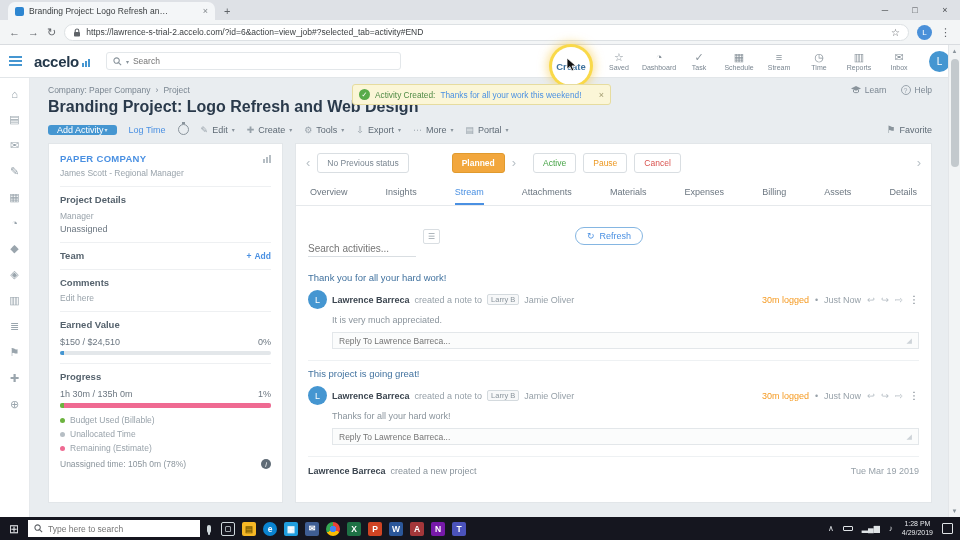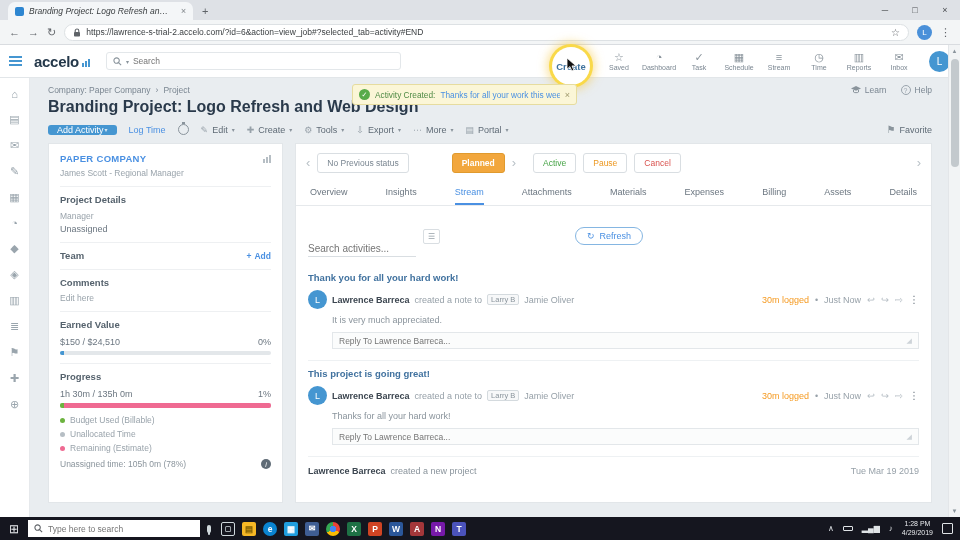--- a/index.html
+++ b/index.html
@@ -1,21 +1,21 @@
 <!DOCTYPE html>
 <html><head>
 <meta charset="utf-8">
 <style>
   *{box-sizing:border-box;margin:0;padding:0;}
   body{font-family:"Liberation Sans",sans-serif;}
   .screen{position:relative;width:960px;height:540px;background:#e9edf0;overflow:hidden;font-family:"Liberation Sans",sans-serif;}
 
   
   .tabstrip{height:20px;background:#dee1e6;display:flex;align-items:flex-end;padding-left:8px;}
-  .tab{display:flex;align-items:center;gap:5px;width:185px;height:18px;background:#f4f6f8;border-radius:7px 7px 0 0;padding:0 7px;font-size:8.5px;color:#3c4043;font-style:italic;}
+  .tab{display:flex;align-items:center;gap:5px;width:207px;height:18px;background:#f4f6f8;border-radius:7px 7px 0 0;padding:0 7px;font-size:8.5px;color:#3c4043;}
   .tab-title{flex:1;white-space:nowrap;overflow:hidden;}
   .favicon{width:9px;height:9px;border-radius:2px;background:#2e86d1;flex:none;}
   .tab-x{color:#80868b;font-size:9px;}
   .newtab{color:#5f6368;font-size:11px;margin:0 0 3px 9px;}
   .win-ctl{margin-left:auto;display:flex;align-self:flex-start;}
   .win-ctl span{width:30px;height:19px;display:flex;align-items:center;justify-content:center;font-size:9px;color:#4a4d51;}
   .navbar{height:25px;background:#f3f5f6;border-bottom:1px solid #d9dce0;display:flex;align-items:center;gap:8px;padding:0 9px;}
   .nav-ico{color:#5f6368;font-size:11px;line-height:11px;}
   .omnibox{flex:1;height:17px;border:1px solid #dde1e4;background:#fff;border-radius:9px;display:flex;align-items:center;gap:5px;padding:0 8px;}
   .omnibox input{flex:1;border:none;outline:none;font-size:8.5px;color:#3c4043;background:transparent;}
@@ -34,21 +34,21 @@
   .caret-s{font-size:6px;color:#8a949c;}
   .top-nav{margin-left:auto;display:flex;align-items:center;}
   .nav-item{width:40px;display:flex;flex-direction:column;align-items:center;gap:1px;color:#7a8691;}
   .nav-item .g{font-size:11px;line-height:11px;color:#8a949c;}
   .nav-item .l{font-size:7px;}
   .a-avatar{width:21px;height:21px;border-radius:50%;background:#4596d1;color:#fff;font-size:10px;display:flex;align-items:center;justify-content:center;margin:0 10px;}
   .create-btn{position:absolute;left:552px;top:2px;width:38px;height:38px;border-radius:50%;background:#fff;color:#3f729e;font-size:9.5px;font-weight:bold;display:flex;align-items:center;justify-content:center;box-shadow:0 0 0 3px #f9d949,0 0 10px 5px rgba(246,200,70,.55);z-index:6;}
   .cursor{position:absolute;left:566px;top:58px;z-index:40;}
 
   
-  .toast{position:absolute;left:352px;top:84px;width:225px;height:21px;background:#fbf6d7;border:1px solid #e6dc9f;border-radius:3px;display:flex;align-items:center;gap:5px;padding:0 6px;font-size:8.3px;z-index:30;}
+  .toast{position:absolute;left:352px;top:84px;width:259px;height:21px;background:#fbf6d7;border:1px solid #e6dc9f;border-radius:3px;display:flex;align-items:center;gap:5px;padding:0 6px;font-size:8.3px;z-index:30;}
   .t-check{width:11px;height:11px;border-radius:50%;background:#58ab4a;color:#fff;font-size:7px;display:flex;align-items:center;justify-content:center;flex:none;}
   .t-label{color:#4f8a45;white-space:nowrap;}
   .t-link{color:#4a90e2;white-space:nowrap;overflow:hidden;}
   .t-x{margin-left:auto;color:#a09a6e;font-size:9px;}
 
   
   .rail{position:absolute;left:0;top:78px;bottom:23px;width:30px;background:#fff;border-right:1px solid #e6e9ec;display:flex;flex-direction:column;align-items:center;padding-top:10px;gap:13px;color:#9aa5ad;font-size:11px;z-index:2;}
 
   
   .page-body{position:absolute;left:30px;top:78px;right:12px;bottom:23px;overflow:hidden;}
@@ -111,21 +111,21 @@
   .tabs-row{display:flex;justify-content:space-between;padding:0 14px;border-bottom:1px solid #e6e9ec;}
   .tab-i{font-size:9px;color:#6b7680;padding:7px 0 6px;border-bottom:2px solid transparent;}
   .tab-i.on{color:#4a90e2;border-bottom-color:#4a90e2;}
   .toolbar{display:flex;align-items:center;padding:9px 12px 6px;gap:7px;}
   .a-search{width:108px;border:none;border-bottom:1px solid #d9dee2;font-size:10px;color:#8a949c;outline:none;padding:2px 0;background:transparent;margin-top:26px;}
   .filter{width:17px;height:15px;border:1px solid #d9dee2;border-radius:2px;display:flex;align-items:center;justify-content:center;color:#97a1a9;font-size:8px;}
   .refresh{margin-left:128px;border:1px solid #85b6e2;color:#4a90e2;border-radius:11px;padding:3px 11px;font-size:9px;display:flex;gap:5px;align-items:center;background:#fff;}
   .stream{padding:2px 12px 0;}
   .s-item{padding-top:7px;}
   .s-item.second{border-top:1px solid #eef1f3;margin-top:2px;}
-  .s-title{color:#41729f;font-weight:bold;font-size:9.5px;}
+  .s-title{color:#41729f;font-weight:normal;font-size:9.5px;}
   .n-row{display:flex;align-items:center;gap:5px;margin-top:7px;font-size:9px;color:#97a1a9;}
   .av{width:19px;height:19px;border-radius:50%;background:#4596d1;color:#fff;font-size:9px;display:flex;align-items:center;justify-content:center;flex:none;}
   .auth{color:#3c4650;font-weight:bold;}
   .tag{border:1px solid #d4dade;background:#f7f8f9;border-radius:2px;padding:0 3px;font-size:7.5px;color:#8a949c;}
   .n-right{margin-left:auto;display:flex;align-items:center;gap:6px;}
   .logged{color:#f59b23;}
   .i-g{color:#b9c1c7;font-size:9.5px;}
   .i-dots{color:#6b7680;font-size:10px;}
   .n-body{margin:6px 0 7px 24px;font-size:9px;color:#8a949c;}
   .reply{margin:0 0 11px 24px;height:17px;background:#fbfcfc;border:1px solid #e3e7ea;border-radius:0;display:flex;align-items:center;padding:0 6px;}

